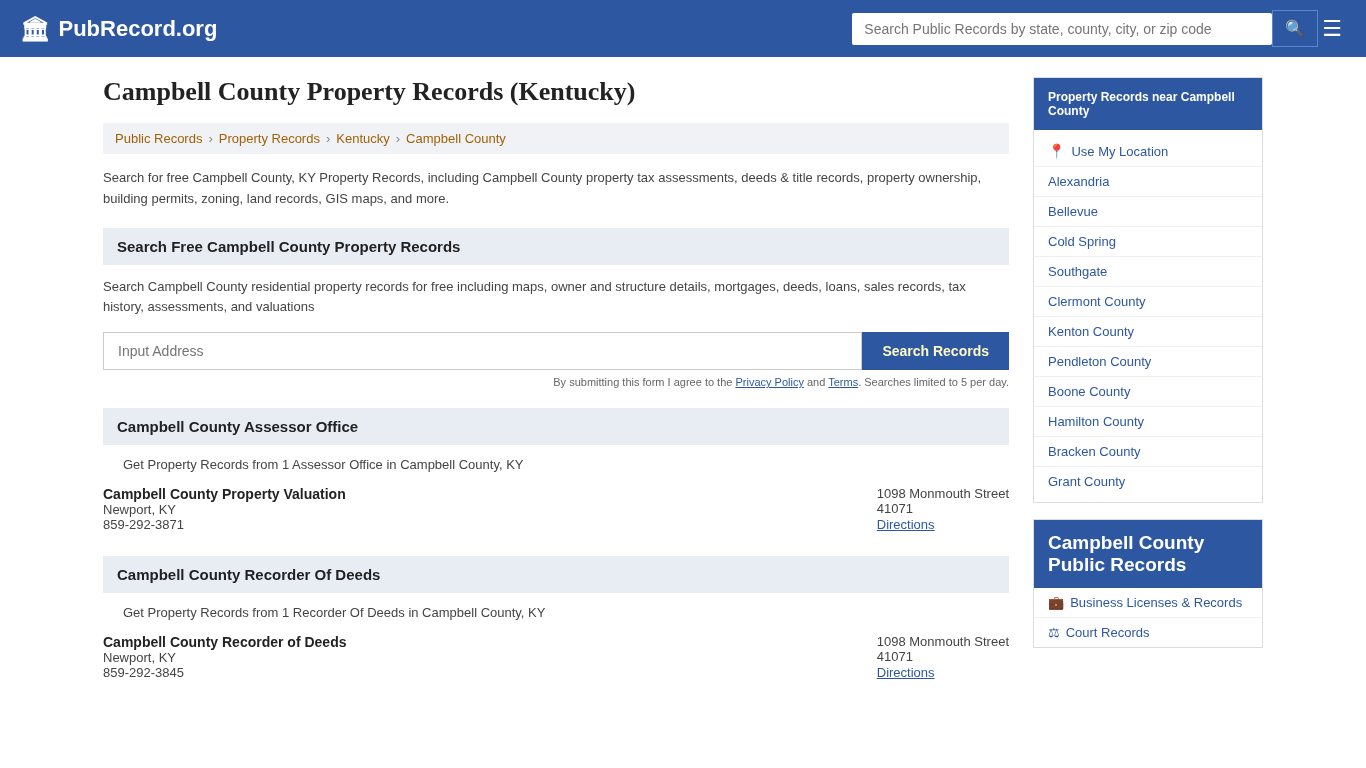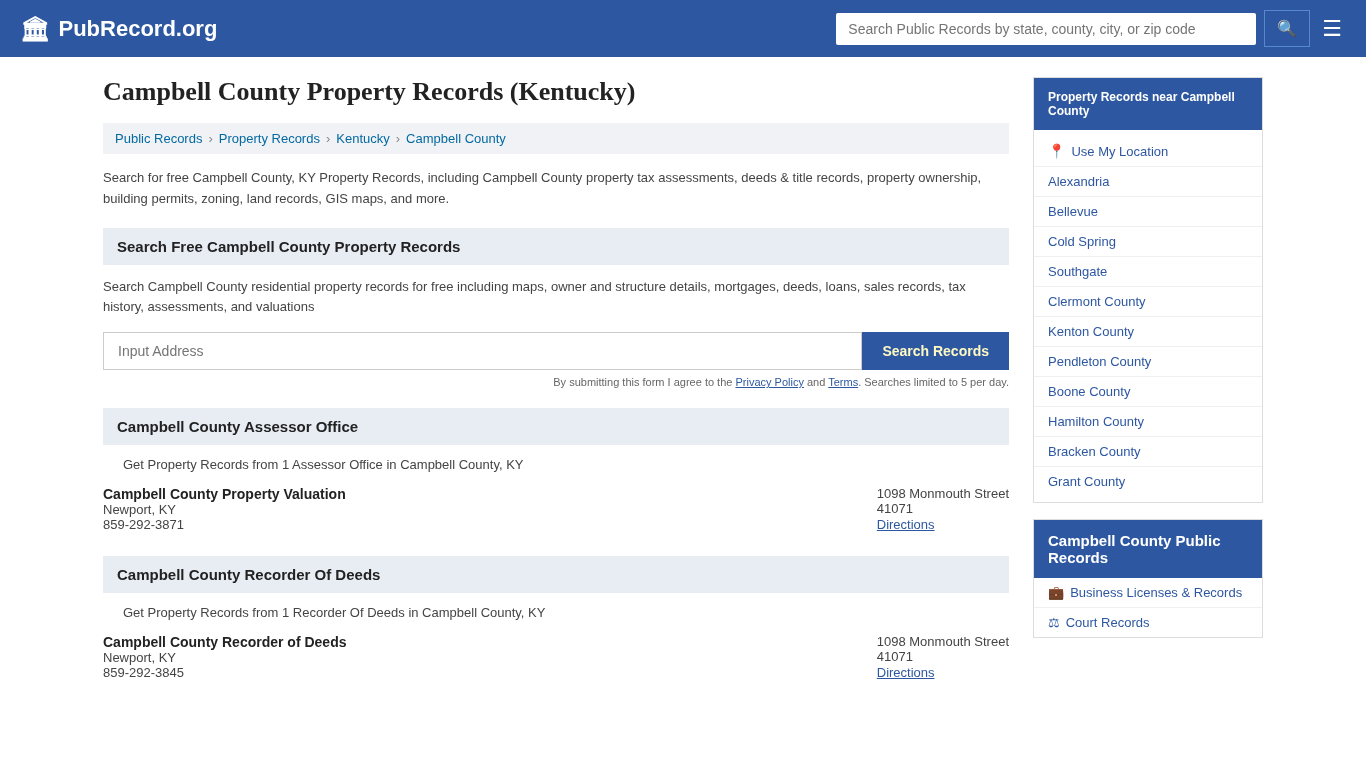--- a/index.html
+++ b/index.html
@@ -21,21 +21,20 @@
       font-weight: bold;
       text-decoration: none;
     }
     .header-logo .icon {
       margin-right: 8px;
       font-size: 24px;
     }
     .header-search-area {
       display: flex;
       align-items: center;
-      gap: 8px;
     }
     .header-search-input {
       width: 420px;
       padding: 8px 12px;
       border: none;
       border-radius: 2px;
       font-size: 14px;
       outline: none;
     }
     .header-search-btn {
@@ -85,21 +84,21 @@
     .breadcrumb {
       background: #f0f2f5;
       padding: 8px 12px;
       font-size: 13px;
       color: #555;
       margin-bottom: 14px;
       display: flex;
       align-items: center;
       gap: 4px;
     }
-    .breadcrumb a { color: #0369a1; text-decoration: none; }
+    .breadcrumb a { color: #a16207; text-decoration: none; }
     .breadcrumb .sep { color: #888; margin: 0 2px; }
 
     
     .intro-text {
       font-size: 13px;
       color: #444;
       margin-bottom: 18px;
       line-height: 1.6;
     }
 
@@ -203,21 +202,21 @@
       gap: 6px;
       border-bottom: 1px solid #f0f0f0;
     }
     .sidebar-item:last-child { border-bottom: none; }
     .sidebar-item .loc-icon { font-size: 14px; }
 
     .sidebar-section-header {
       background: #2d57a0;
       color: #fff;
       padding: 12px 14px;
-      font-size: 15px;
+      font-size: 19px;
       font-weight: bold;
     }
     .sidebar-public-records {
       border: 1px solid #ddd;
     }
     .sidebar-pub-item {
       padding: 7px 14px;
       font-size: 13px;
       color: #2d57a0;
       cursor: pointer;

